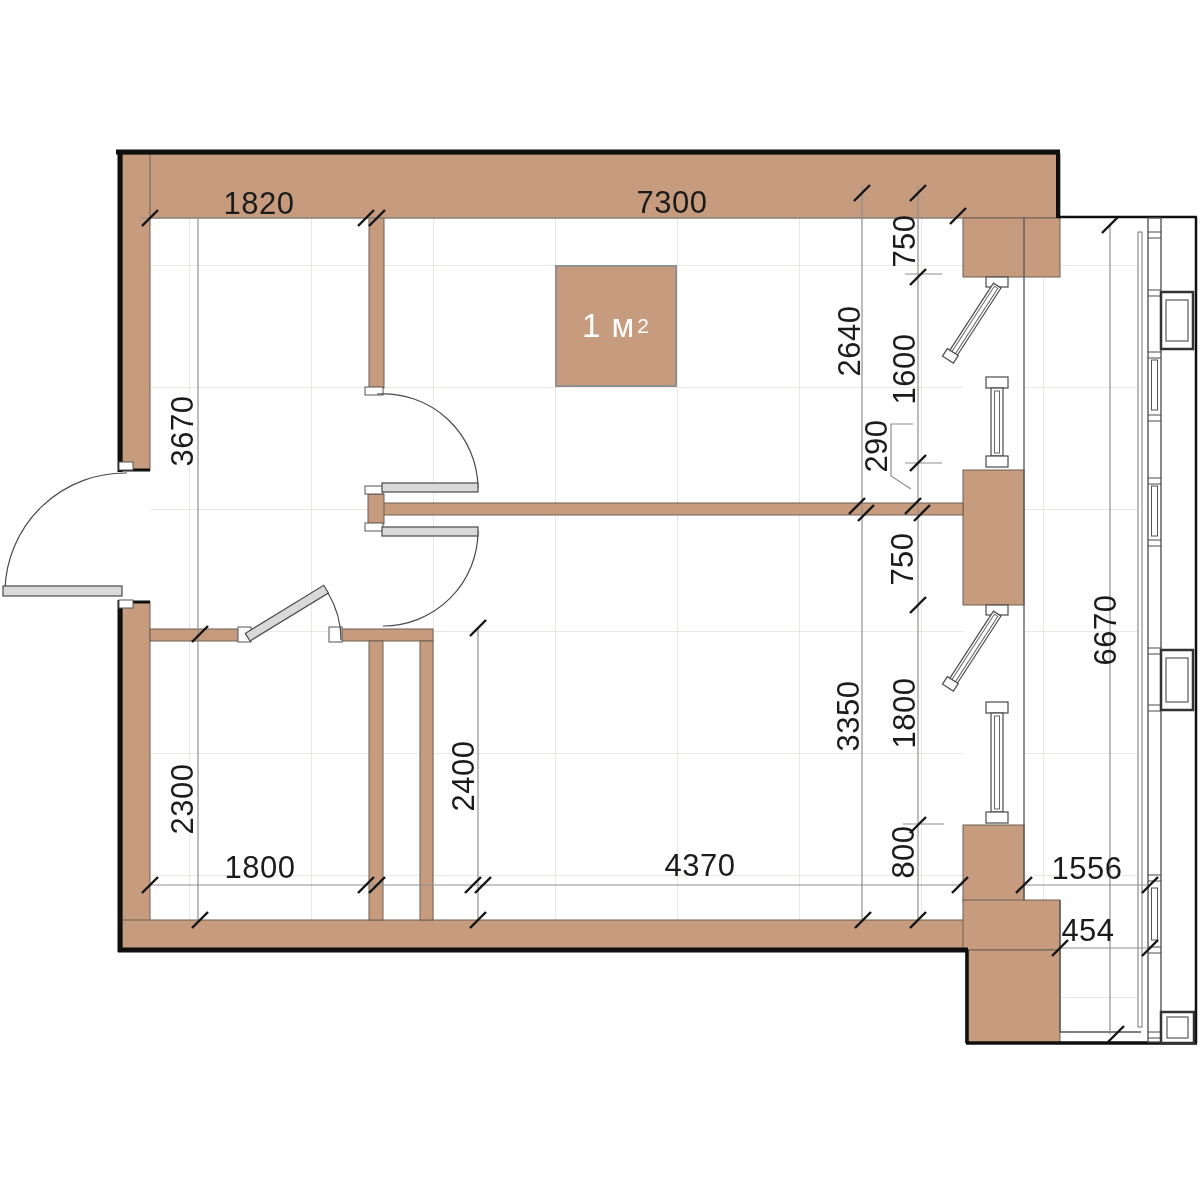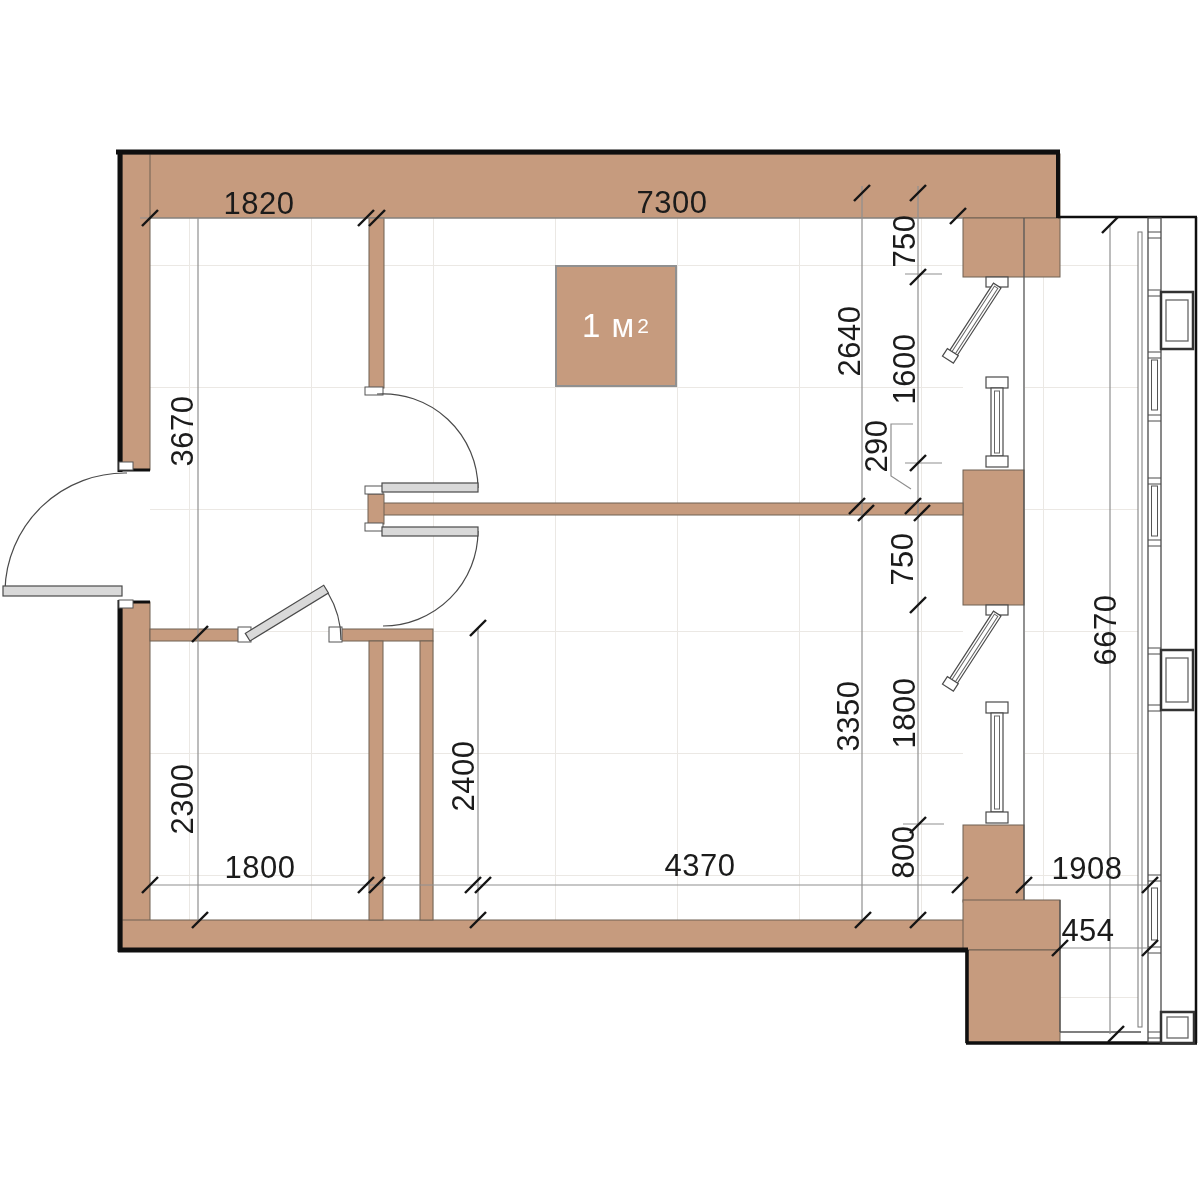--- a/index.html
+++ b/index.html
@@ -241,17 +241,17 @@
     <div class="dim" style="left:700px;top:866px">4370</div>
     <div class="dim v" style="left:850px;top:341px">2640</div>
     <div class="dim v" style="left:849px;top:716px">3350</div>
     <div class="dim v" style="left:905px;top:241px">750</div>
     <div class="dim v" style="left:905px;top:369px">1600</div>
     <div class="dim v" style="left:877px;top:446px">290</div>
     <div class="dim v" style="left:903px;top:559px">750</div>
     <div class="dim v" style="left:905px;top:713px">1800</div>
     <div class="dim v" style="left:904px;top:852px">800</div>
     <div class="dim v" style="left:1106px;top:630px">6670</div>
-    <div class="dim" style="left:1087px;top:869px">1908</div>
+    <div class="dim" style="left:1087px;top:869px">1556</div>
     <div class="dim" style="left:1088px;top:931px">454</div>
   </div>
 
 </div>
 
 </body></html>

